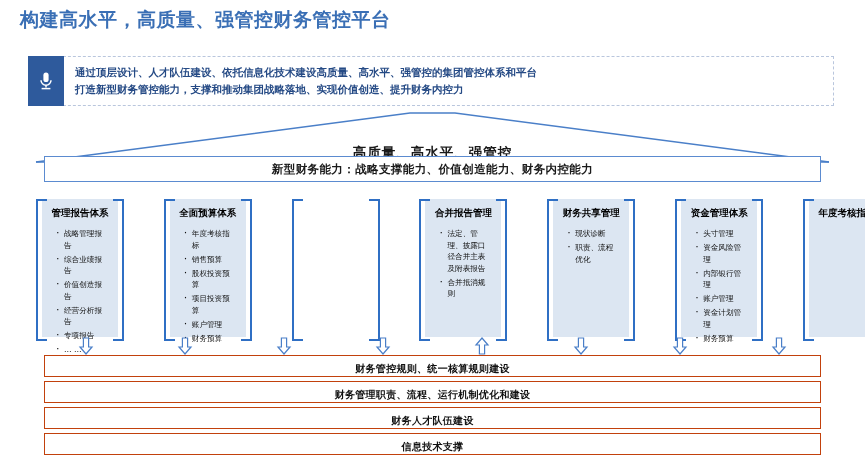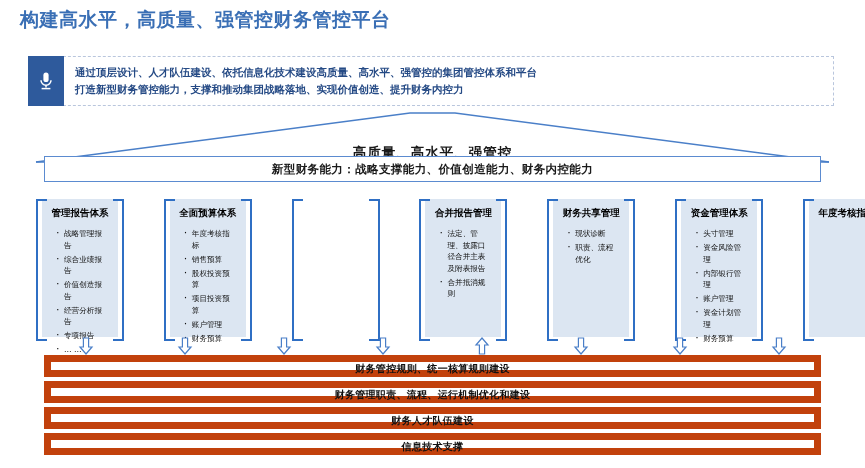--- a/index.html
+++ b/index.html
@@ -76,22 +76,22 @@
   }
   
   #arrows{position:absolute;left:36px;top:337px;width:793px;height:18px;}
   .arrow{position:absolute;top:0;width:18px;height:18px;}
   
   #bottom-bars{
     position:absolute;left:44px;top:355px;width:777px;
     display:flex;flex-direction:column;gap:4px;
   }
   .bar{
-    height:22px;border:7px solid #c2410c;background:#ffffff;box-sizing:border-box;
-    display:flex;align-items:flex-start;justify-content:center;
+    height:22px;border:1px solid #c2410c;background:#ffffff;box-sizing:border-box;
+    display:flex;align-items:flex-end;justify-content:center;
   }
   .bar .txt{font-size:10px;font-weight:bold;color:#111;letter-spacing:0.3px;}
 </style>
 </head>
 <body>
 
 <div id="page-title">构建高水平，高质量、强管控财务管控平台</div>
 
 <div id="callout">
   <div id="callout-icon">

